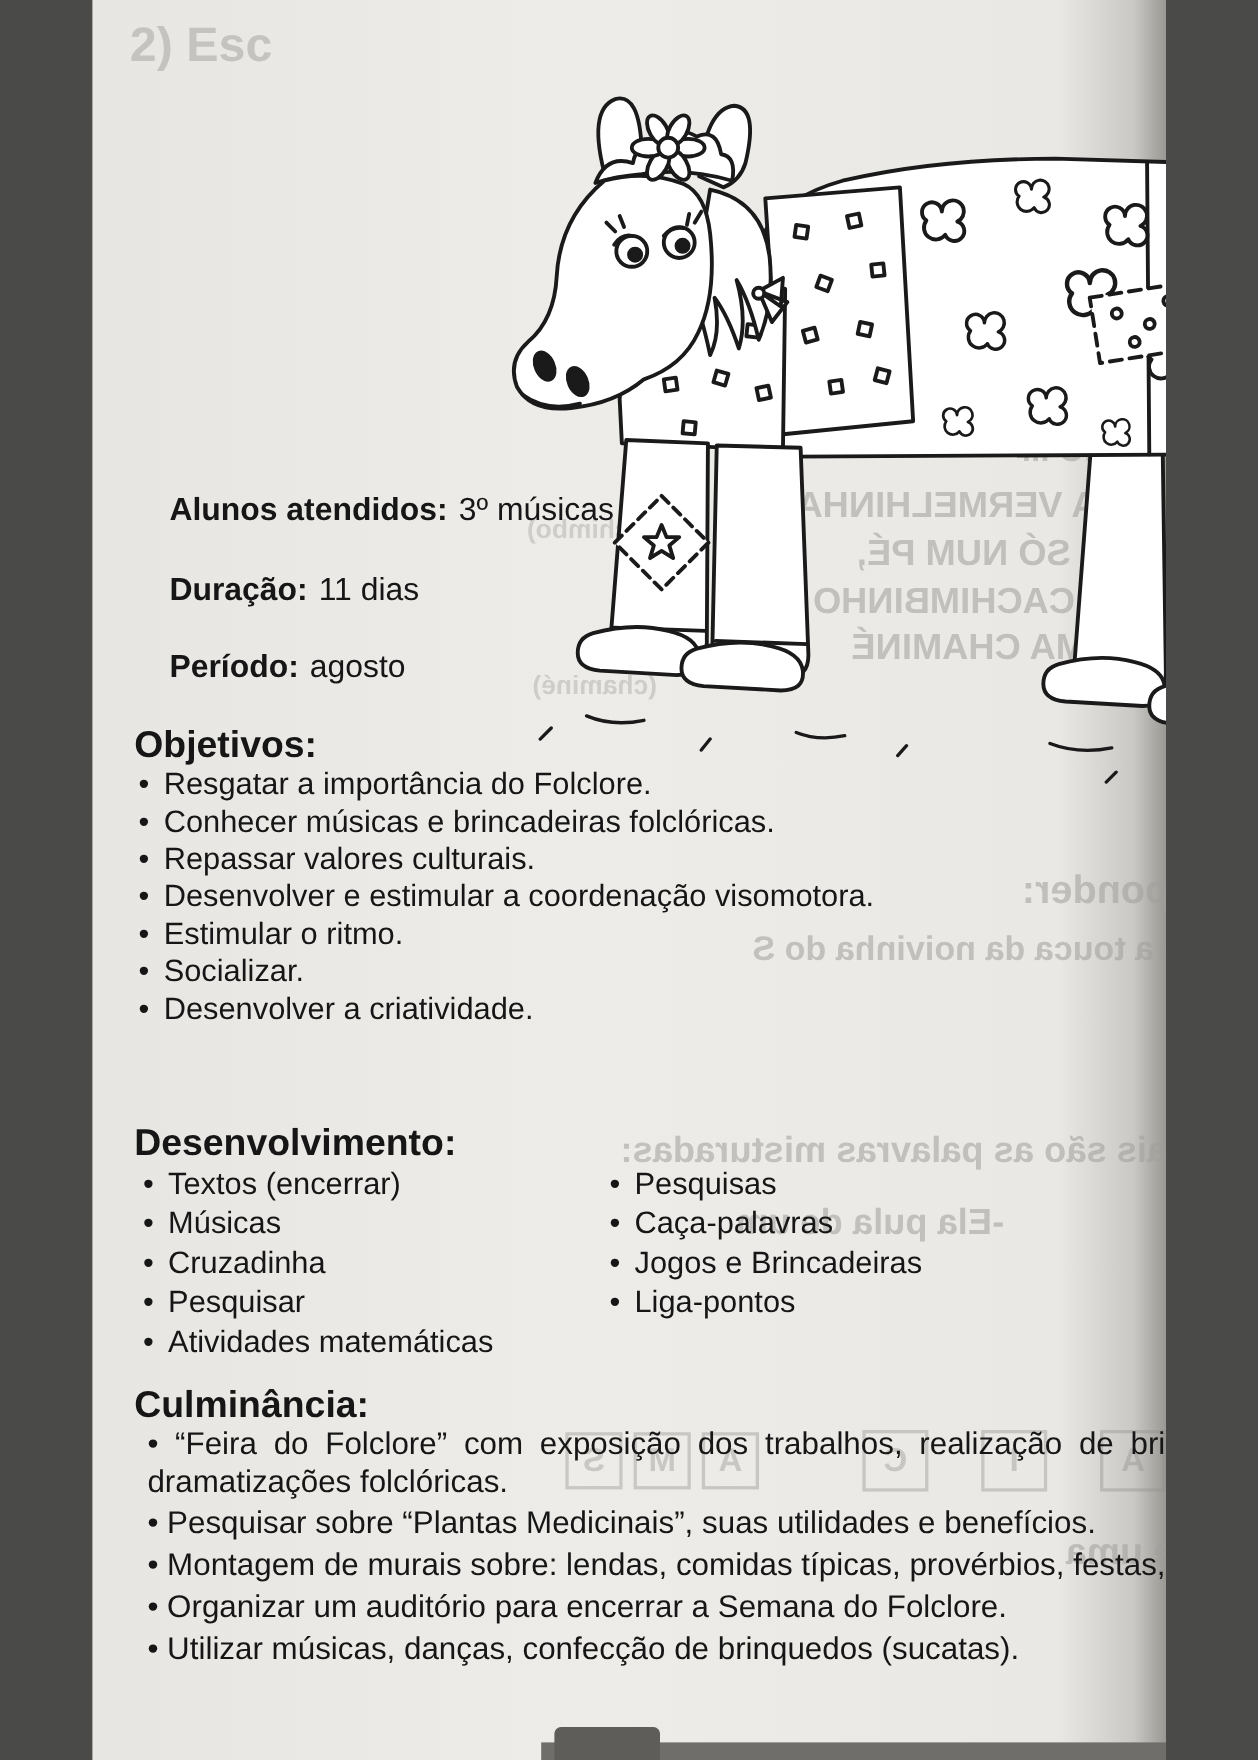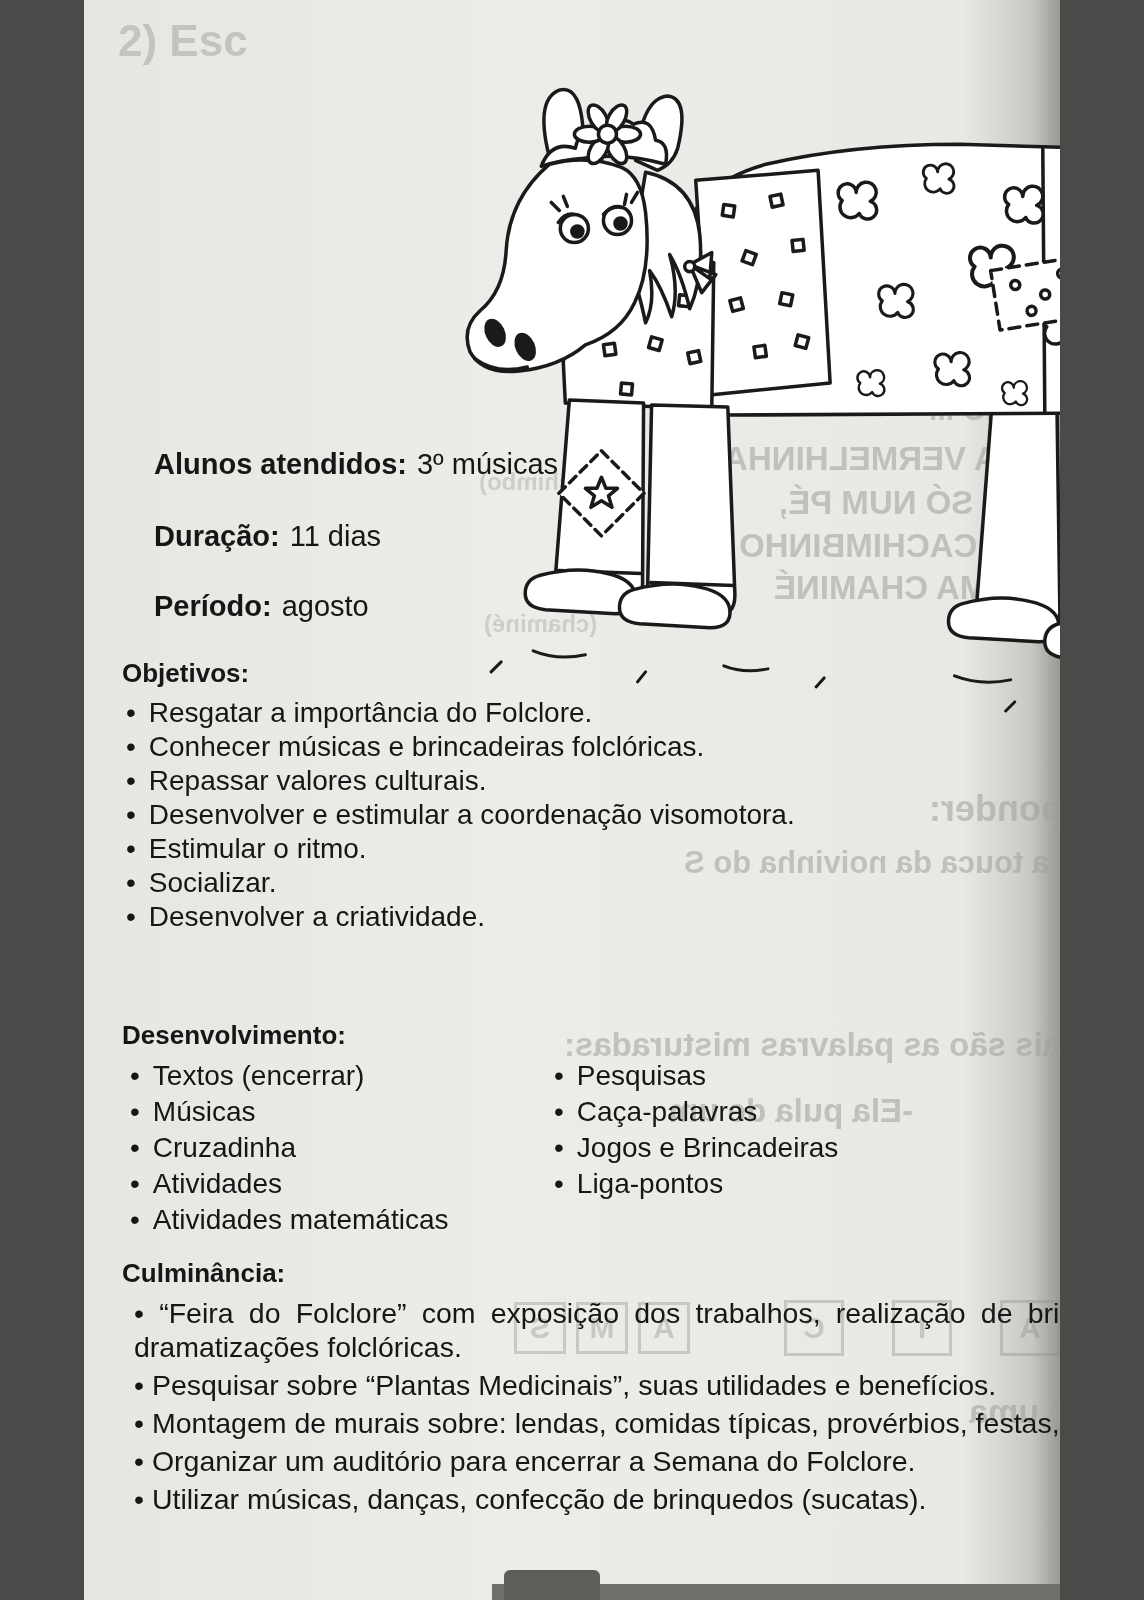--- a/index.html
+++ b/index.html
@@ -19,21 +19,21 @@
                 2px 2px 0 #111,-2px 2px 0 #111,2px -2px 0 #111,-2px -2px 0 #111,
                 4px 4px 0 #111;
   }
 
   .illus{position:absolute;left:308px;top:64px;width:784px;height:652px;pointer-events:none;}
 
   .field{position:absolute;left:38px;font-size:29px;white-space:nowrap;}
   .field .lbl{font-weight:bold;margin-left:32px;}
   .field .val{margin-left:10px;}
 
-  .h{position:absolute;left:38px;font-size:26px;font-weight:bold;white-space:nowrap;}
+  .h{position:absolute;left:38px;font-size:34px;font-weight:bold;white-space:nowrap;}
 
   .ul{position:absolute;}
   .li{display:flex;font-size:28px;line-height:34px;white-space:nowrap;}
   .li::before{content:"•";margin-right:13px;font-size:28px;}
   .ul-dev .li{line-height:36px;}
 
   .culm{position:absolute;left:50px;width:1080px;}
   .c-item{margin:0 0 4px 0;font-size:28.5px;line-height:34px;text-align:justify;}
   .c-item::before{content:"• ";}
 
@@ -232,21 +232,21 @@
     <div class="li">
         <span>Textos (encerrar)</span>
       </div>
     <div class="li">
         <span>Músicas</span>
       </div>
     <div class="li">
         <span>Cruzadinha</span>
       </div>
     <div class="li">
-        <span>Atividades</span>
+        <span>Pesquisar</span>
       </div>
     <div class="li">
         <span>Atividades matemáticas</span>
       </div>
   </div>
   <div class="ul ul-dev" style="left:470px;top:1058px">
     <div class="li">
         <span>Pesquisas</span>
       </div>
     <div class="li">

